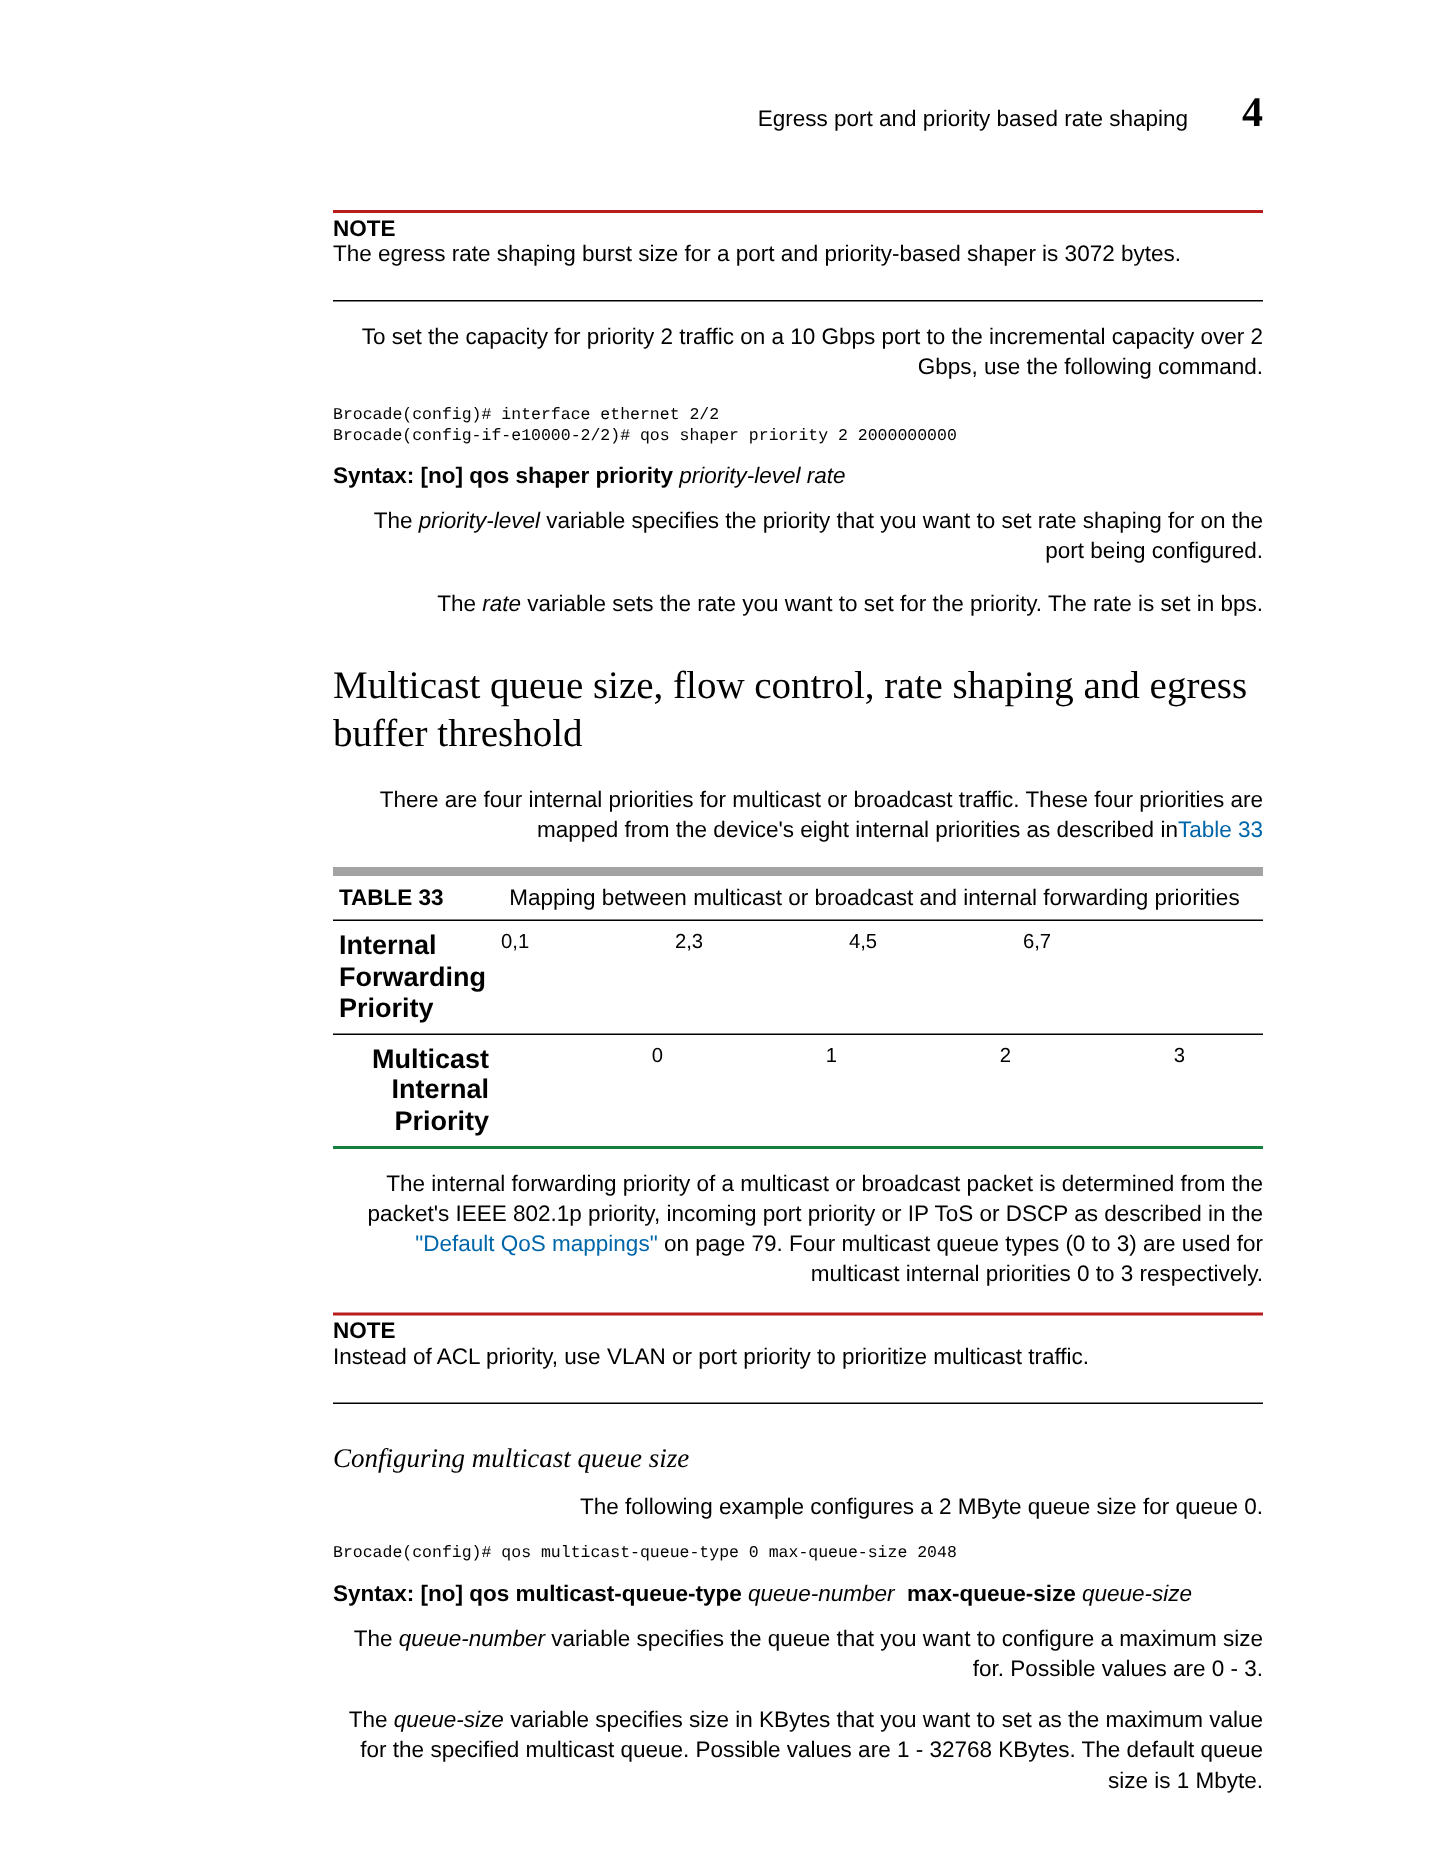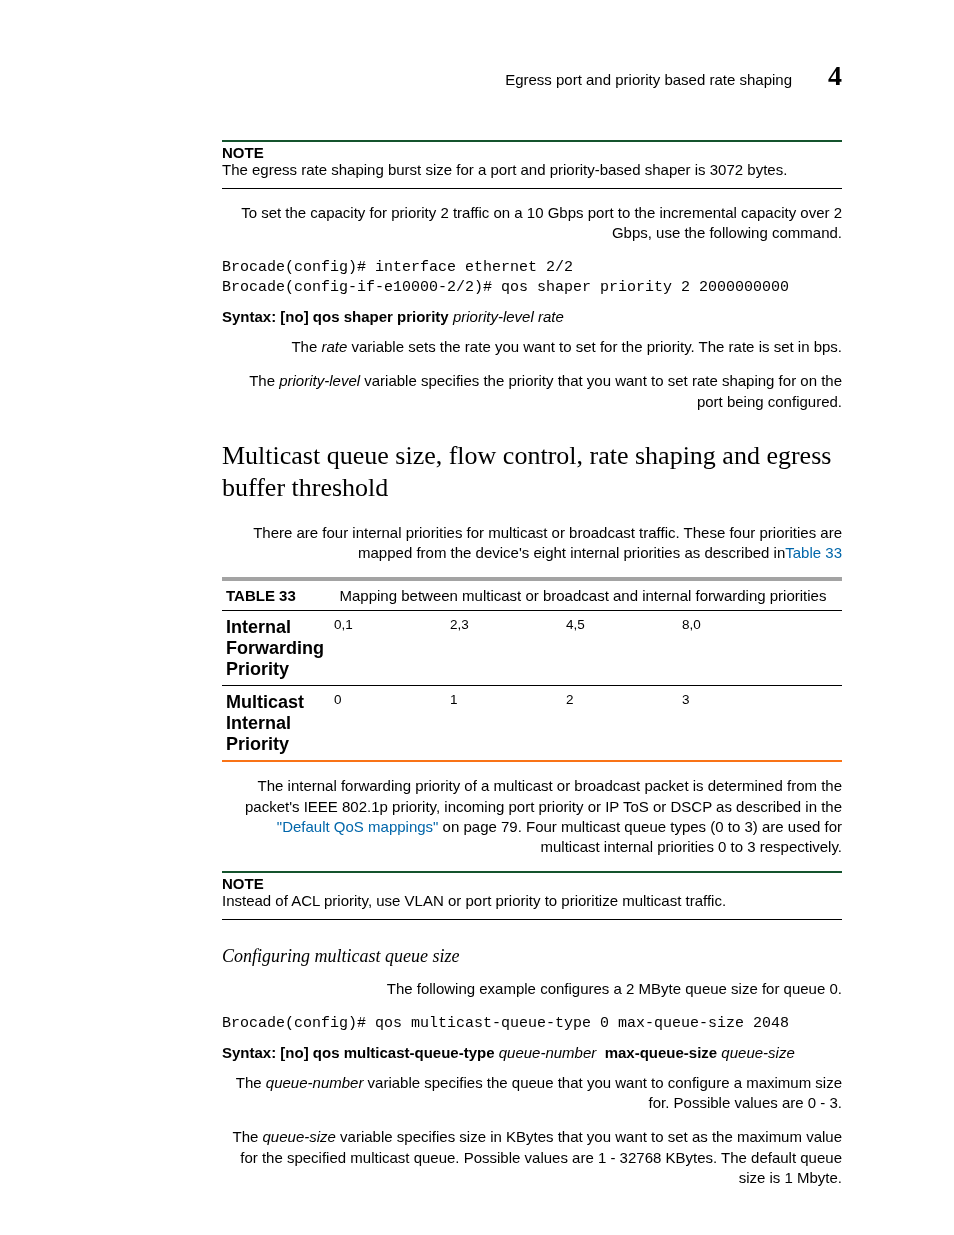--- a/index.html
+++ b/index.html
@@ -25,42 +25,42 @@
   .header-title {
     font-size: 15px;
     margin-right: 36px;
   }
   .header-chapter {
     font-family: Georgia, "Times New Roman", serif;
     font-size: 28px;
     font-weight: bold;
   }
   .note-box {
-    border-top: 2px solid #14532d;
+    border-top: 2px solid #b91c1c;
     border-bottom: 1px solid #000;
-    padding: 2px 0 10px 0;
+    padding: 2px 0 22px 0;
     margin: 10px 0 14px 0;
   }
   .note-label {
     font-weight: 900;
     font-stretch: condensed;
     font-family: "Arial Narrow", Arial, sans-serif;
     font-size: 15px;
   }
   .note-text {
     margin-top: 0px;
   }
   p {
     margin: 8px 0 14px 0;
     line-height: 1.35;
     text-align: right;
   }
   pre {
     font-family: "Courier New", monospace;
-    font-size: 15px;
+    font-size: 11px;
     margin: 6px 0 10px 0;
     line-height: 1.35;
   }
   .syntax-line { margin: 6px 0 12px 0; }
   .syntax-label { font-weight: bold; }
   .bold { font-weight: bold; }
   .ital { font-style: italic; margin-top: 46px; }
   .h2 {
     font-family: Liberation Serif, serif;
     font-stretch: condensed;
@@ -78,39 +78,39 @@
   }
   .link { color: #0066aa; }
   
   .tbl {
     width: 100%;
     border-collapse: collapse;
     margin: 6px 0 14px 0;
     font-size: 13.5px;
   }
   .tbl-caption-row td {
-    border-top: 4px solid #a3a3a3;
+    border-top: 6px solid #a3a3a3;
     border-bottom: 1px solid #000;
     padding: 4px 0;
   }
   .tbl-caption-label {
     font-family: "Arial Narrow", Arial, sans-serif;
     font-weight: 900;
     font-size: 15px;
     white-space: nowrap;
     padding-right: 40px;
   }
   .tbl-caption-text { font-size: 15px; }
   .tbl th, .tbl td {
     text-align: left;
     vertical-align: top;
     padding: 6px 4px;
   }
   .tbl .data-row td { border-top: 1px solid #000; }
-  .tbl .last-row td { border-bottom: 2px solid #f97316; }
+  .tbl .last-row td { border-bottom: 2px solid #15803d; text-align: right; }
   .tbl .row-label {
     font-family: "Arial Narrow", Arial, sans-serif;
     font-weight: bold;
     font-size: 18px;
     width: 100px;
     line-height: 1.15;
   }
 </style>
 </head>
 <body>
@@ -131,25 +131,25 @@
 
   <pre>Brocade(config)# interface ethernet 2/2
 Brocade(config-if-e10000-2/2)# qos shaper priority 2 2000000000</pre>
 
   <div class="syntax-line">
     <span class="syntax-label">Syntax:  </span><span class="bold">[no] qos shaper priority</span>
     <span class="ital">priority-level  rate</span>
   </div>
 
   <p>
+    <span>The </span><span class="ital">priority-level</span><span> variable specifies the priority that you want to set rate shaping for on the port being configured.</span>
+  </p>
+
+  <p>
     <span>The </span><span class="ital">rate</span><span> variable sets the rate you want to set for the priority. The rate is set in bps.</span>
-  </p>
-
-  <p>
-    <span>The </span><span class="ital">priority-level</span><span> variable specifies the priority that you want to set rate shaping for on the port being configured.</span>
   </p>
 
   <div class="h2">Multicast queue size, flow control, rate shaping and egress buffer threshold</div>
 
   <p>
     <span>There are four internal priorities for multicast or broadcast traffic. These four priorities are mapped from the device's eight internal priorities as described in</span><span class="link">Table 33</span>
   </p>
 
   <table class="tbl">
     <tbody>
@@ -157,21 +157,21 @@
       <td colspan="6">
         <span class="tbl-caption-label">TABLE 33</span>
         <span class="tbl-caption-text">Mapping between multicast or broadcast and internal forwarding priorities</span>
       </td>
     </tr>
     <tr class="data-row">
       <td class="row-label">Internal Forwarding Priority</td>
       <td>0,1</td>
       <td>2,3</td>
       <td>4,5</td>
-      <td>8,0</td>
+      <td>6,7</td>
       <td style="width:40px"></td>
     </tr>
     <tr class="data-row last-row">
       <td class="row-label">Multicast Internal Priority</td>
       <td>0</td>
       <td>1</td>
       <td>2</td>
       <td>3</td>
       <td></td>
     </tr>

